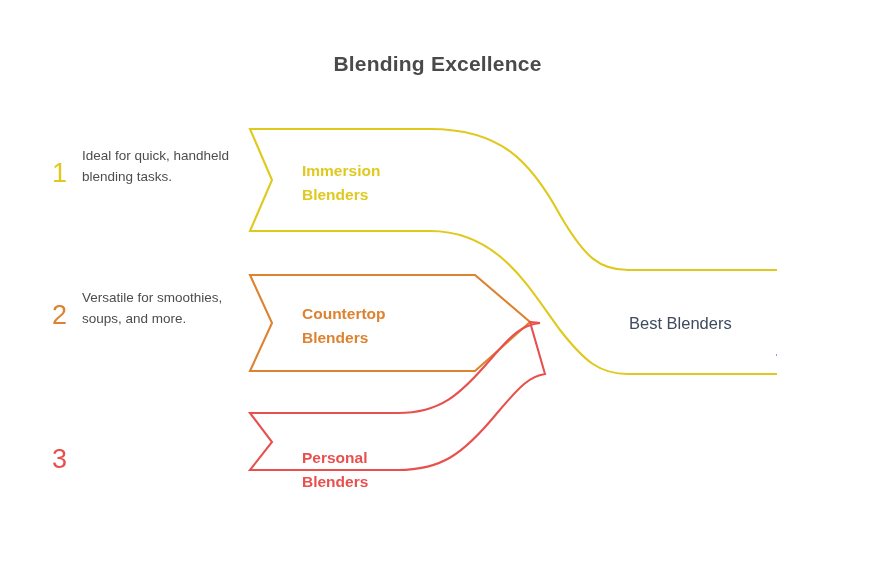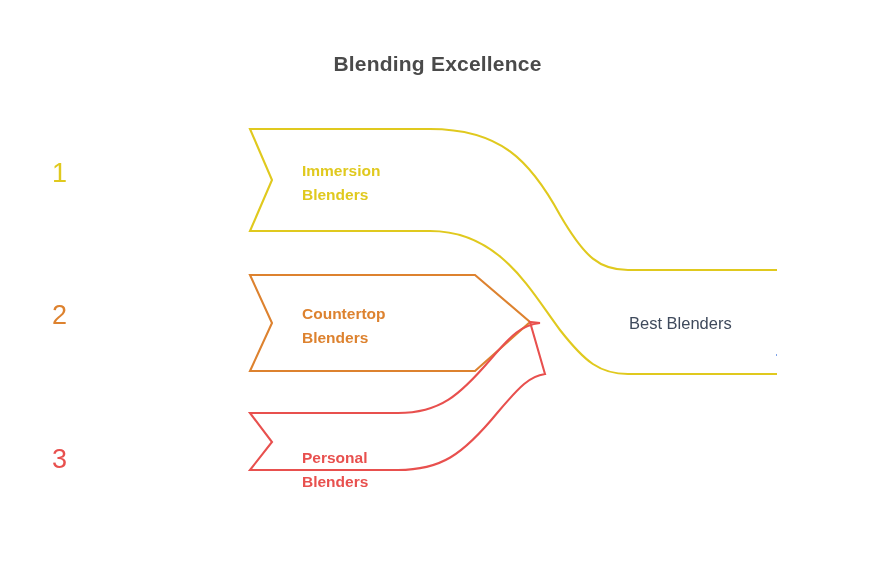--- a/index.html
+++ b/index.html
@@ -73,24 +73,26 @@
 </style>
 </head>
 <body>
 
 <div id="page">
 
   <div id="diagram-title">Blending Excellence</div>
 
   <div class="step-row" id="row-1">
     <div class="step-num" style="color:#E0C91E">1</div>
+    <div class="step-desc">Ideal for quick, handheld blending tasks.</div>
   </div>
 
   <div class="step-row" id="row-2">
     <div class="step-num" style="color:#DD822F">2</div>
+    <div class="step-desc">Versatile for smoothies, soups, and more.</div>
   </div>
 
   <div class="step-row" id="row-3">
     <div class="step-num" style="color:#E8504E">3</div>
   </div>
 
   <svg id="flow-svg" viewBox="0 0 875 575">
 
     <path fill="none" stroke="#E0C91E" stroke-width="2.1" stroke-linejoin="miter" stroke-linecap="butt" d="M 250 129
              L 430 129

